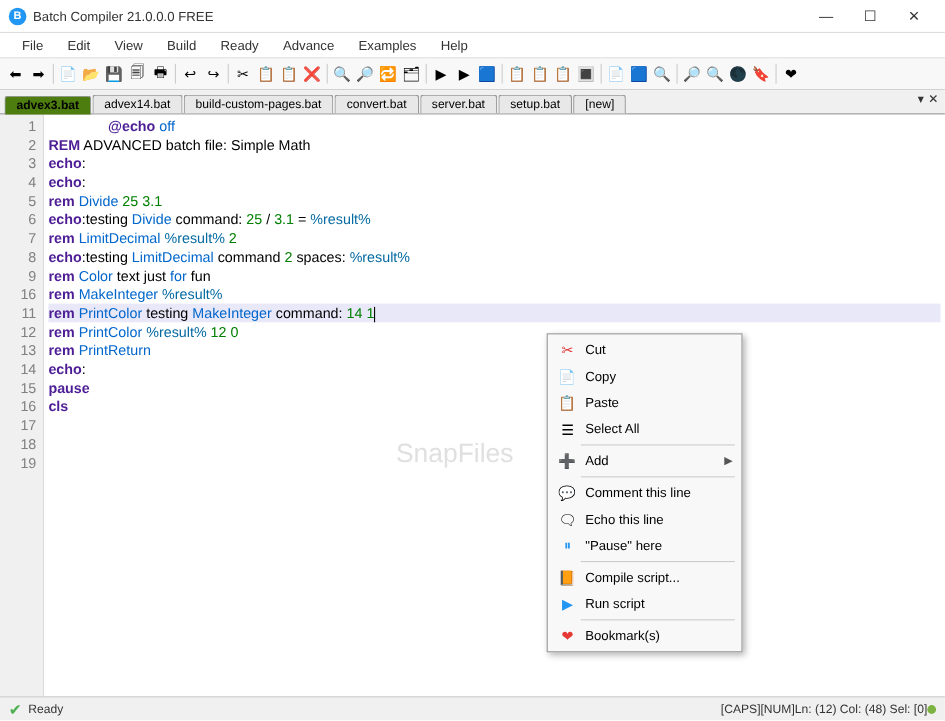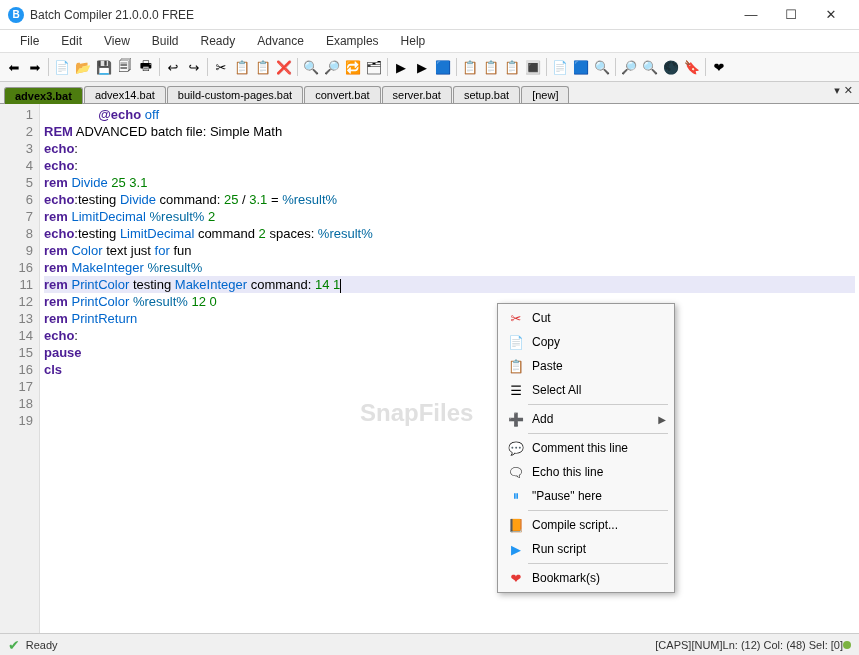--- a/index.html
+++ b/index.html
@@ -27,21 +27,21 @@
 .gutter { width: 40px; background: #f0f0f0; border-right: 1px solid #ddd; text-align: right; padding-right: 6px; font-family: "Consolas", monospace; font-size: 13px; color: #808080; line-height: 17px; padding-top: 2px; }
 .code { flex: 1; font-family: "Consolas", monospace; font-size: 13px; line-height: 17px; padding: 2px 4px; color: #000; position: relative; }
 .line { white-space: pre; }
 .line.hl { background: #e8e8f8; }
 .kw { color: #4c1d95; font-weight: bold; }
 .cmd { color: #0066cc; }
 .var { color: #0369a1; }
 .num { color: #008000; }
 .caret { display: inline-block; width: 1px; height: 14px; background: #000; vertical-align: middle; }
 
-.watermark { position: absolute; top: 300px; left: 320px; font-size: 24px; color: #e0e0e0; font-weight: bold; z-index: 0; pointer-events: none; }
+.watermark { position: absolute; top: 300px; left: 320px; font-size: 24px; color: #e0e0e0; font-weight: normal; z-index: 0; pointer-events: none; }
 
 .ctxmenu { position: absolute; top: 303px; left: 497px; width: 178px; background: #f8f8f8; border: 1px solid #999; box-shadow: 2px 2px 6px rgba(0,0,0,0.3); z-index: 10; padding: 2px; }
 .ctxitem { display: flex; align-items: center; height: 24px; padding: 0 6px; font-size: 12px; cursor: pointer; }
 .ctxicon { width: 20px; display: flex; align-items: center; justify-content: center; font-size: 13px; }
 .ctxlabel { flex: 1; padding-left: 6px; }
 .ctxarrow { font-size: 10px; color: #555; }
 .ctxsep { height: 1px; background: #ccc; margin: 2px 4px 2px 28px; }
 
 .statusbar { position: absolute; bottom: 0; left: 0; right: 0; height: 22px; border-top: 1px solid #ccc; background: #f0f0f0; display: flex; align-items: center; padding: 0 8px; font-size: 11px; color: #333; }
 .status-left { display: flex; align-items: center; gap: 6px; flex: 1; }

